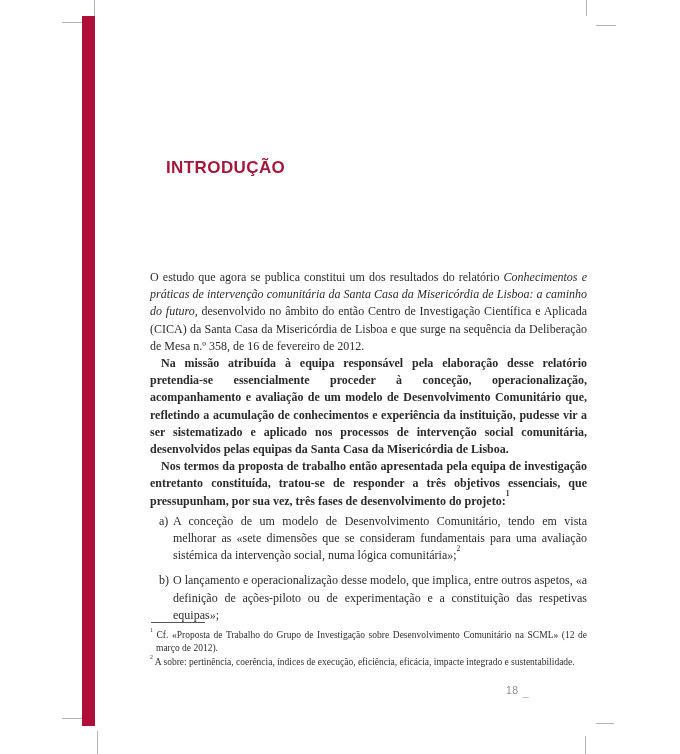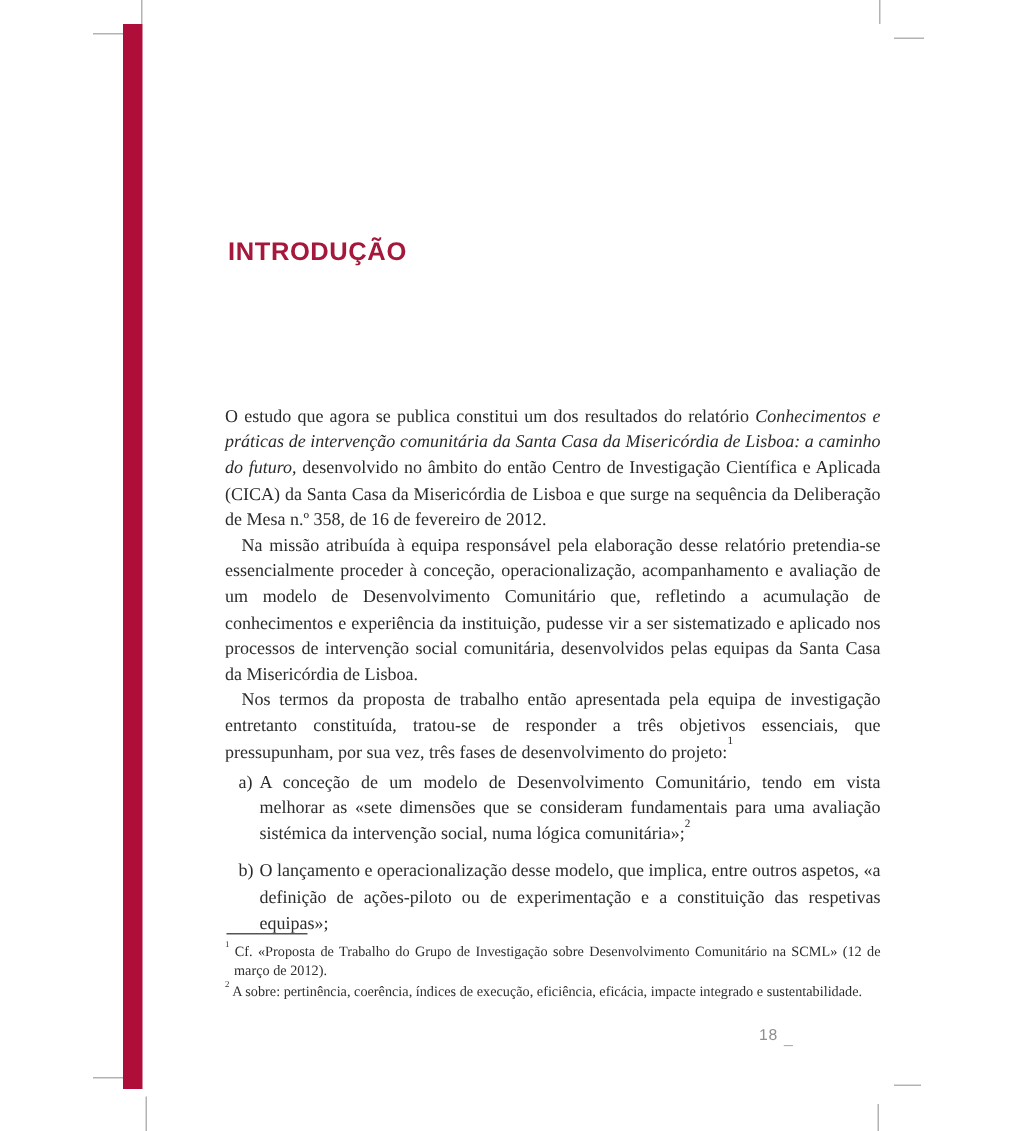--- a/index.html
+++ b/index.html
@@ -40,21 +40,21 @@
   .body-copy {
     position: absolute;
     left: 150px; top: 269px;
     width: 437px;
     font-size: 12px;
     line-height: 17.2px;
     color: #2b2b2b;
     text-align: justify;
   }
   .body-copy p { margin: 0; }
-  .p-indent { text-indent: 11px; }
+  .p-indent { text-indent: 11px; font-weight: bold; }
   .italic { font-style: italic; }
   sup.ref {
     font-size: 62%;
     line-height: 0;
     position: relative;
     top: -0.45em;
   }
 
   .letter-list { margin-top: 3px; }
   .list-item {
@@ -112,21 +112,21 @@
   <div class="crop h" style="left:62px; top:22px;"></div>
   <div class="crop v" style="left:586px; top:0;"></div>
   <div class="crop h" style="left:596px; top:25px;"></div>
   <div class="crop h" style="left:62px; top:718px;"></div>
   <div class="crop v" style="left:97px; top:731px; height:23px;"></div>
   <div class="crop h" style="left:596px; top:723px; width:18px;"></div>
   <div class="crop v" style="left:585px; top:736px; height:18px;"></div>
 
   <div class="accent-bar" style="background: rgb(175, 14, 58);"></div>
 
-  <h1 class="chapter-title" style="color: rgb(166, 24, 59);">INTRODUÇÃO</h1>
+  <h1 class="chapter-title" style="color: rgb(166, 24, 59); margin-left: 14px;">INTRODUÇÃO</h1>
 
   <div class="body-copy">
 
     <p><span>O estudo que agora se publica constitui um dos resultados do relatório </span><span class="italic">Conhecimentos e práticas de intervenção comunitária da Santa Casa da Misericórdia de Lisboa: a caminho do futuro</span><span>, desenvolvido no âmbito do então Centro de Investigação Científica e Aplicada (CICA) da Santa Casa da Misericórdia de Lisboa e que surge na sequência da Deliberação de Mesa n.º 358, de 16 de fevereiro de 2012.</span></p>
 
     <p class="p-indent">Na missão atribuída à equipa responsável pela elaboração desse relatório pretendia-se essencialmente proceder à conceção, operacionalização, acompanhamento e avaliação de um modelo de Desenvolvimento Comunitário que, refletindo a acumulação de conhecimentos e experiência da instituição, pudesse vir a ser sistematizado e aplicado nos processos de intervenção social comunitária, desenvolvidos pelas equipas da Santa Casa da Misericórdia de Lisboa.</p>
 
     <p class="p-indent"><span>Nos termos da proposta de trabalho então apresentada pela equipa de investigação entretanto constituída, tratou-se de responder a três objetivos essenciais, que pressupunham, por sua vez, três fases de desenvolvimento do projeto:</span><sup class="ref">1</sup></p>
 
     <div class="letter-list">

